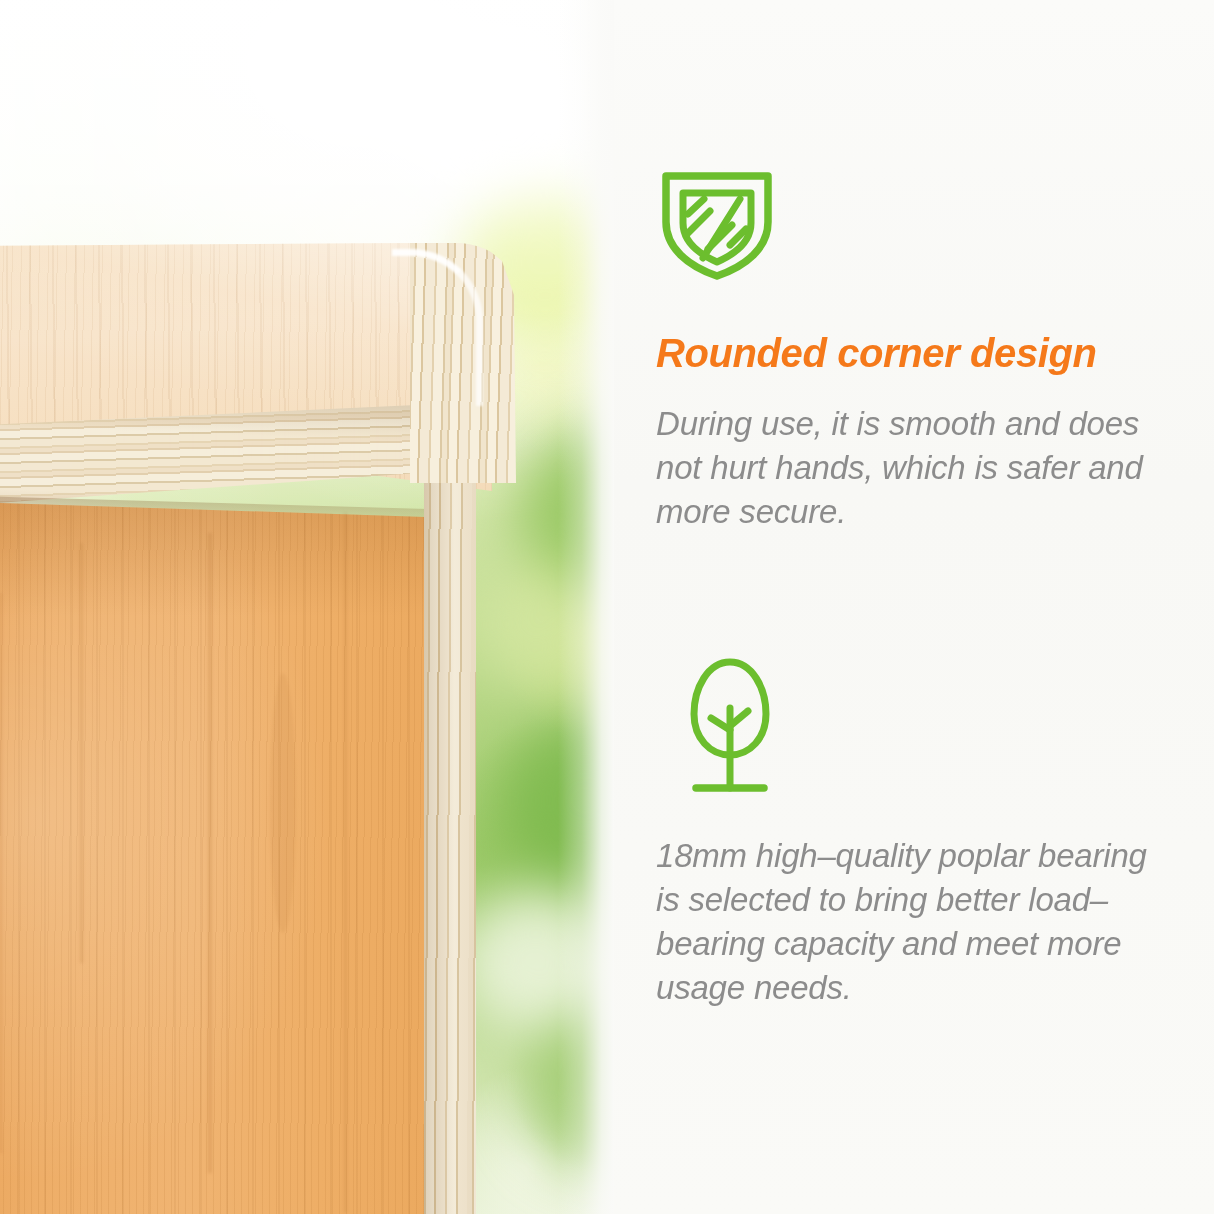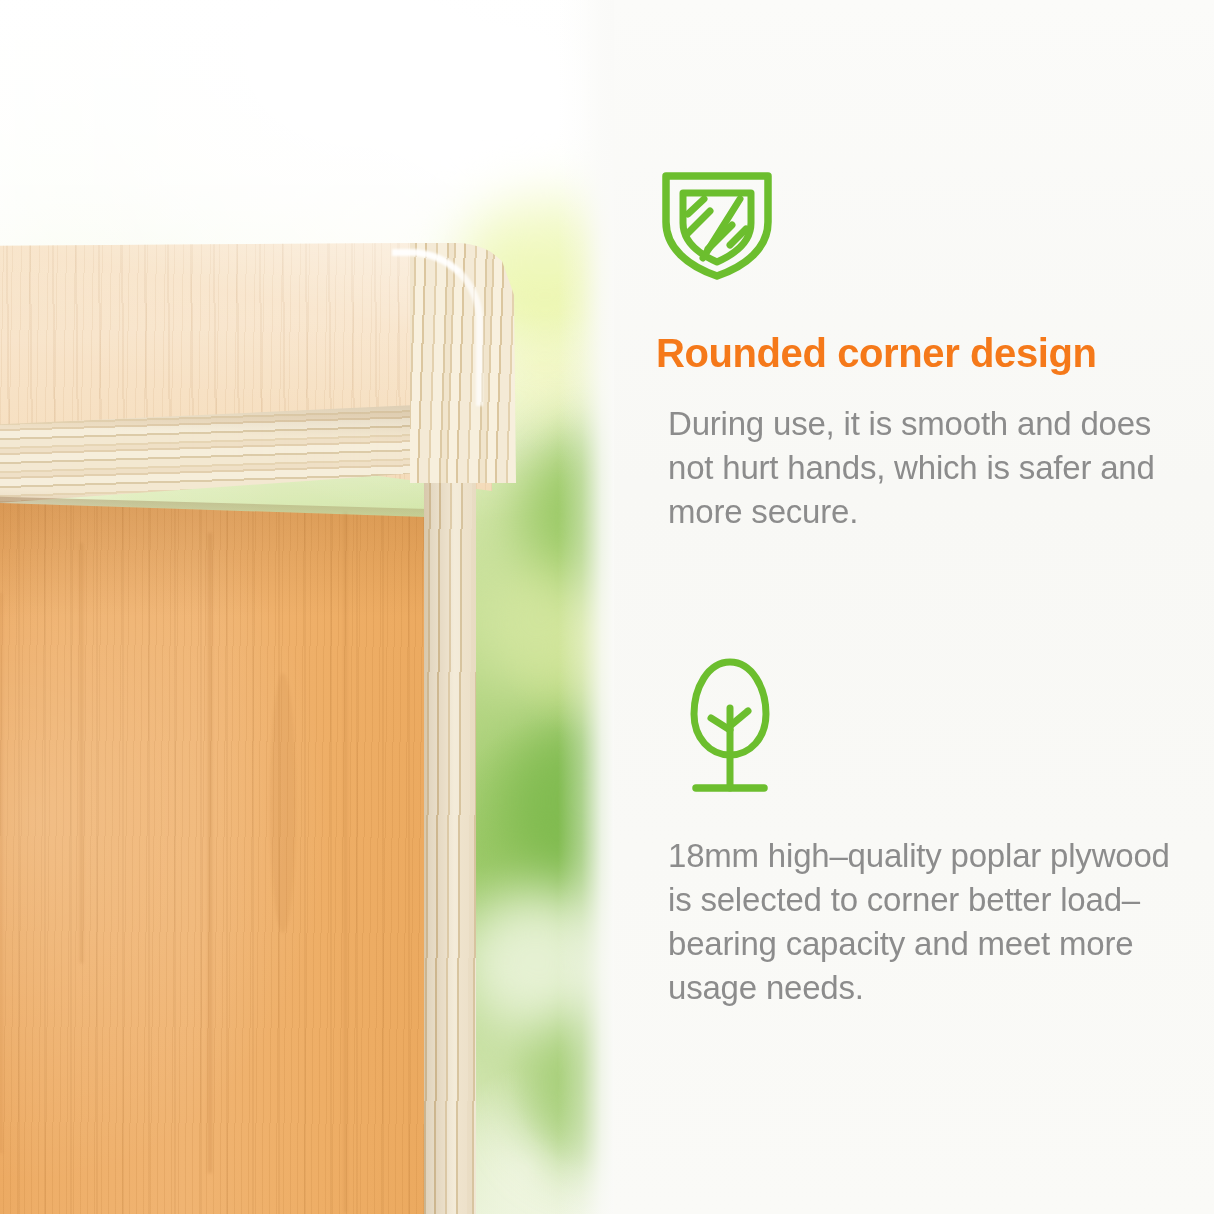--- a/index.html
+++ b/index.html
@@ -248,20 +248,21 @@
     pointer-events: none;
   }
 
   
   .content-panel {
     position: absolute;
     left: 614px; top: 0;
     width: 600px;
     height: 1214px;
     background: linear-gradient(180deg, #fbfbf9 0%, #f8f8f5 40%, #fafaf7 100%);
+    font-style: italic;
   }
   .content-inner {
     position: absolute;
     left: 42px;
     top: 0;
     width: 530px;
     height: 1214px;
   }
 
   .feature {
@@ -293,21 +294,21 @@
   .feature.two .feat-title { margin-top: 28px; }
 
   .feat-body {
     display: block;
     font-family: "Liberation Sans", sans-serif;
     font-size: 33px;
     font-weight: normal;
     color: #8c8c8c;
     line-height: 44px;
     letter-spacing: -0.2px;
-    margin: 12px;
+    margin: 0;
     padding: 0;
     width: 520px;
   }
   .feature.one .feat-body { margin-top: 26px; }
   .feature.two .feat-body { margin-top: 26px; }
 </style>
 </head>
 <body>
 
 <div id="stage">
@@ -379,19 +380,19 @@
       <div class="feature two">
         <span class="icon-wrap tree">
           <svg width="96" height="146" viewBox="0 0 96 146" fill="none" xmlns="http://www.w3.org/2000/svg">
             <path d="M48 6 C70 6 84 32 84 58 C84 82 68 99 48 99 C28 99 12 82 12 58 C12 32 26 6 48 6 Z" stroke="#6CBE2E" stroke-width="7" stroke-linejoin="round" fill="none"></path>
             <path d="M48 52 L48 132" stroke="#6CBE2E" stroke-width="7" stroke-linecap="round"></path>
             <path d="M48 74 L29 62" stroke="#6CBE2E" stroke-width="7" stroke-linecap="round"></path>
             <path d="M48 70 L66 55" stroke="#6CBE2E" stroke-width="7" stroke-linecap="round"></path>
             <path d="M14 132 L82 132" stroke="#6CBE2E" stroke-width="7.5" stroke-linecap="round"></path>
           </svg>
         </span>
-        <p class="feat-body">18mm high–quality poplar plywood is selected to corner better load–bearing capacity and meet more usage needs.</p>
+        <p class="feat-body">18mm high–quality poplar bearing is selected to bring better load–bearing capacity and meet more usage needs.</p>
       </div>
 
     </div>
   </div>
 
 </div>
 
 </body></html>

